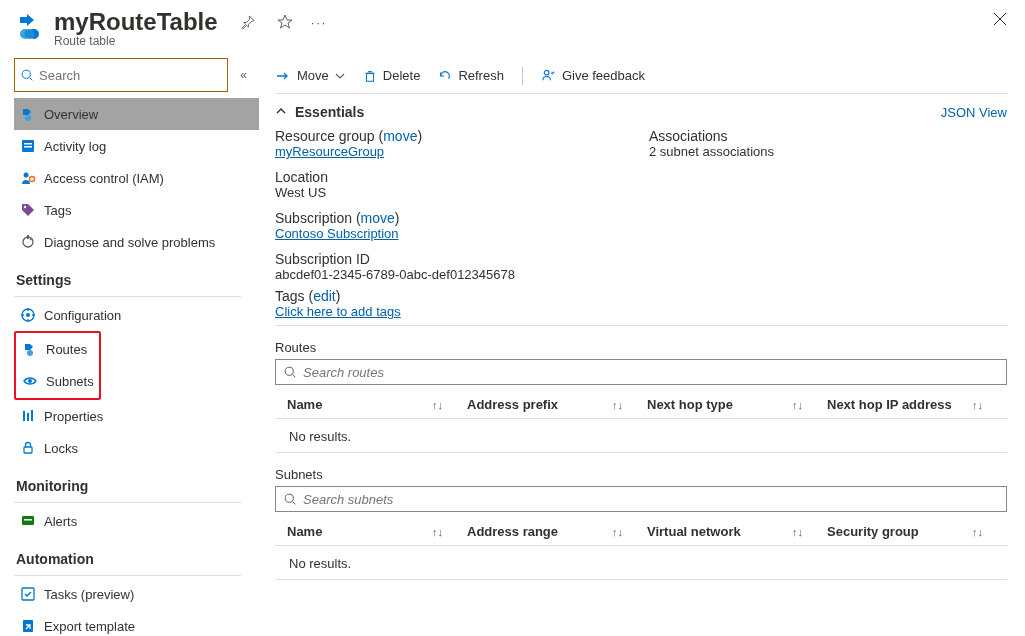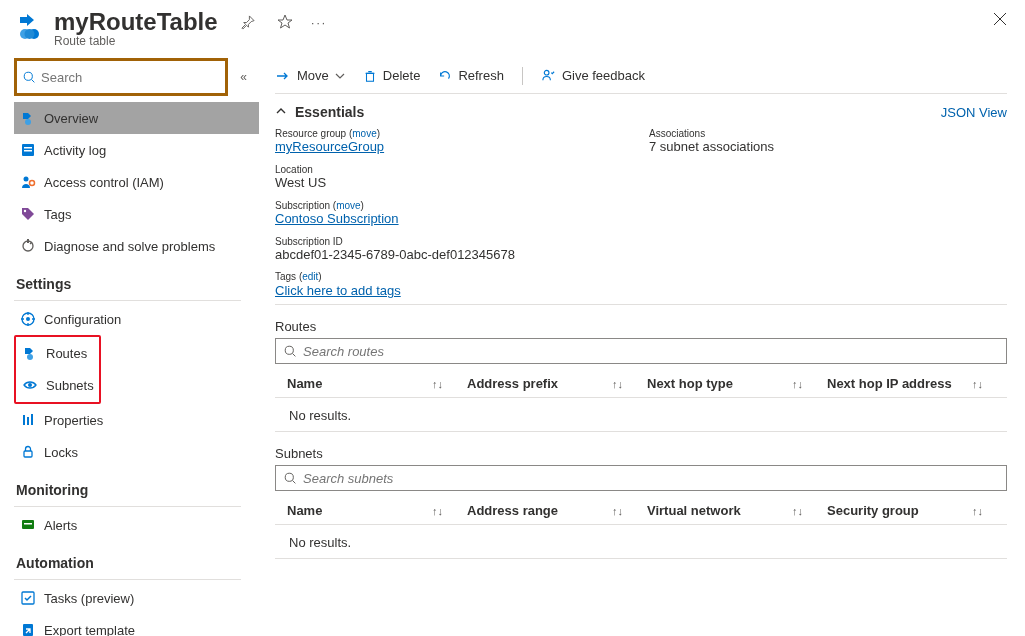--- a/index.html
+++ b/index.html
@@ -31,21 +31,21 @@
   .close-x { margin-left:auto; font-size: 16px; color:#323130; cursor:pointer; padding-top:4px;}
   .layout { display:flex; height: calc(636px - 50px); }
   .sidebar {
     width: 261px;
     flex-shrink: 0;
     padding: 4px 0 0 14px;
   }
   .search-row { display:flex; align-items:center; gap:8px; padding-right:10px;}
   .search-box {
     flex:1;
-    border:3px solid #a16207;
+    border:1px solid #a16207;
     height:24px;
     display:flex; align-items:center;
     padding:16px 6px;
   }
   .search-box input{ border:none; outline:none; flex:1; font-size:13px; color:#605e5c; background:transparent;}
   .collapse-chevron { color:#605e5c; font-size:12px; cursor:pointer; padding:0 4px;}
   .nav-item {
     display:flex; align-items:center;
     height:32px;
     padding-left:6px;
@@ -89,21 +89,21 @@
   .essentials-caret { margin-right:8px; color:#323130; font-size:12px;}
   .essentials-title { font-weight:600; font-size:14px; flex:1;}
   .json-view { color:#0062ad; font-size:13px; cursor:pointer;}
   .essentials-grid {
     display:grid;
     grid-template-columns: 1fr 1fr;
     column-gap: 16px;
     row-gap: 10px;
     padding-bottom: 6px;
   }
-  .ess-label { font-size:10px; color:#323130;}
+  .ess-label { font-size:14px; color:#323130;}
   .ess-value { font-size:13px; color:#323130;}
   .link { color:#0062ad; text-decoration:underline; cursor:pointer;}
   .linkp { color:#0062ad; cursor:pointer;}
   .section-title { font-size:13px; padding:14px 0 4px 0;}
   .inner-search {
     border:1px solid #8a8886;
     height:26px;
     display:flex; align-items:center;
     padding:10px 8px;
     margin-bottom:4px;
@@ -373,21 +373,21 @@
         <div class="ess-label">
           <span>Subscription</span> (<span class="linkp">move</span>)
         </div>
         <div class="ess-value"><span class="link">Contoso Subscription</span></div>
         <div style="height:10px;"></div>
         <div class="ess-label">Subscription ID</div>
         <div class="ess-value">abcdef01-2345-6789-0abc-def012345678</div>
       </div>
       <div>
         <div class="ess-label">Associations</div>
-        <div class="ess-value">7 subnet associations</div>
+        <div class="ess-value">2 subnet associations</div>
       </div>
     </div>
 
     <div class="tags-row">
       <div class="ess-label" style="display:inline;">
         <span>Tags</span> (<span class="linkp">edit</span>)
       </div>
       <div><span class="link">Click here to add tags</span></div>
       <hr>
     </div>

